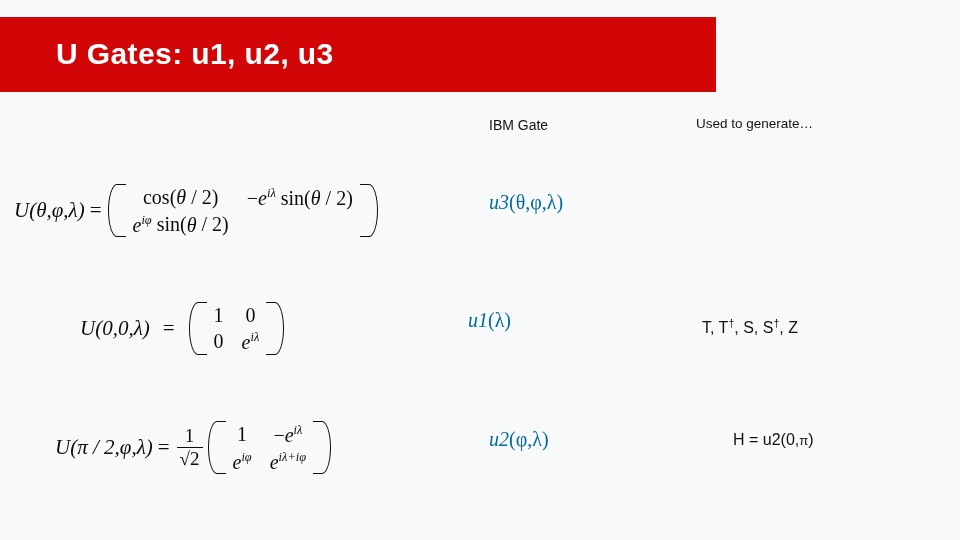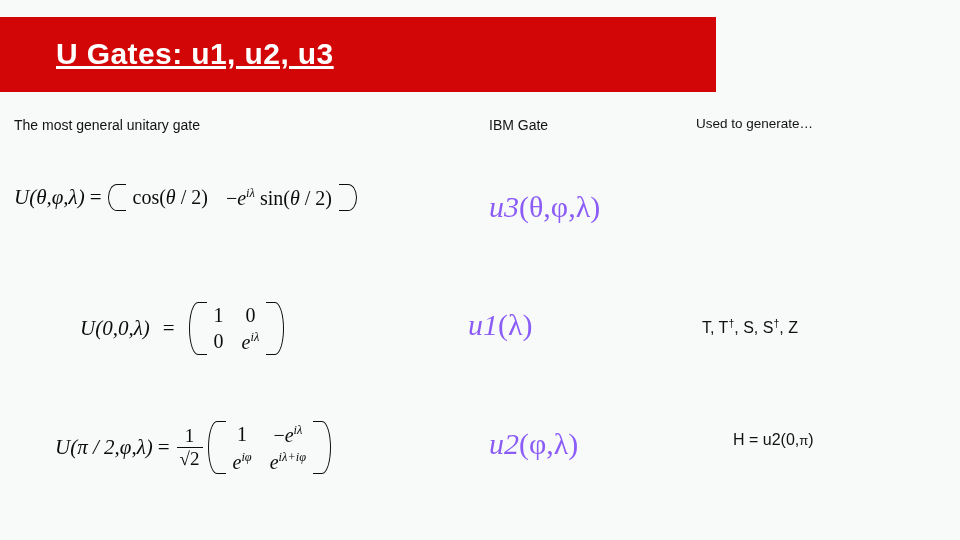--- a/index.html
+++ b/index.html
@@ -34,21 +34,20 @@
   .title-text {
     position: absolute;
     left: 56px;
     top: 39px;
     font-size: 30px;
     font-weight: bold;
     color: #ffffff;
     letter-spacing: 0.4px;
     white-space: nowrap;
     line-height: 1;
-    text-decoration: underline;
   }
 
   
   .col-head {
     position: absolute;
     font-size: 14px;
     color: #121212;
     white-space: nowrap;
     line-height: 1;
   }
@@ -127,22 +126,22 @@
     font-size: 0.62em;
     vertical-align: super;
     font-style: italic;
   }
 
   
   .gate-label {
     position: absolute;
     font-family: "Liberation Serif", "DejaVu Serif", serif;
     font-style: italic;
-    font-size: 30px;
-    color: #8b5cf6;
+    font-size: 20px;
+    color: #0369a1;
     white-space: nowrap;
     line-height: 1;
   }
   .gate-label .gnum { font-style: italic; }
   .gate-label .garg { font-style: normal; }
 
   .gen-cell {
     position: absolute;
     font-family: "Liberation Sans", sans-serif;
     font-size: 16px;
@@ -157,35 +156,37 @@
   .small-sym { font-size: 0.82em; }
 </style>
 </head>
 <body>
 
 <div id="slide">
 
   <div class="title-banner"></div>
   <div class="title-text">U Gates: u1, u2, u3</div>
 
-  <div class="col-head left">The most general unitary gate</div>
   <div class="col-head middle">IBM Gate</div>
   <div class="col-head right">Used to generate…</div>
 
   <div class="math eq" style="left:14px; top:182px;">
     <span class="eq-lhs">U(θ,φ,λ)</span>
     <span class="eq-eq">=</span>
     <span class="matrix">
       <span class="paren left"></span>
       <span class="mgrid" style="grid-template-columns:auto auto;">
         <span class="cell">
           <span class="up">cos(</span><span class="it">θ</span><span class="up"> / 2)</span>
         </span>
         <span class="cell">
           <span class="up">−</span><span class="it">e</span><sup class="exp">iλ</sup><span class="up"> sin(</span><span class="it">θ</span><span class="up"> / 2)</span>
+        </span>
+        <span class="cell">
+          <span class="it">e</span><sup class="exp">iφ</sup><span class="up"> sin(</span><span class="it">θ</span><span class="up"> / 2)</span>
         </span>
       </span>
       <span class="paren right"></span>
     </span>
   </div>
 
   <div class="gate-label" style="left:489px; top:192px;">
     <span class="gnum">u3</span><span class="garg">(θ,φ,λ)</span>
   </div>
 

